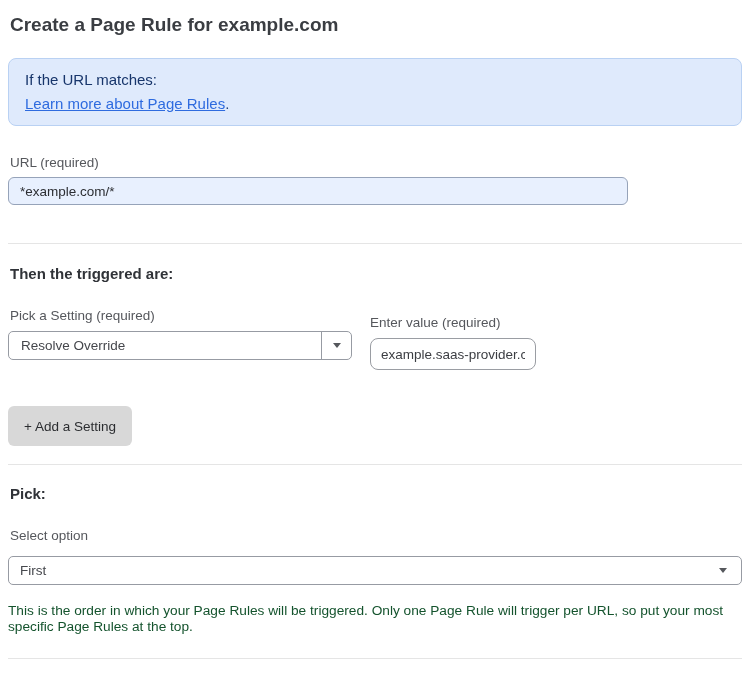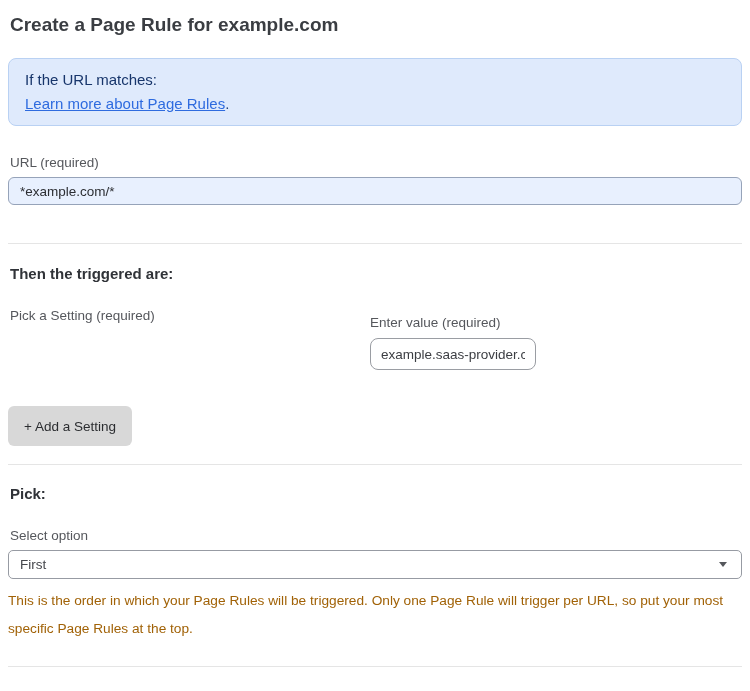--- a/index.html
+++ b/index.html
@@ -39,21 +39,21 @@
   }
   .field-label {
     font-size: 13.5px;
     color: #55575c;
     line-height: 17px;
   }
   .url-label { margin-top: 28px; padding-left: 2px; }
   .url-input {
     margin-top: 6px;
     display: block;
-    width: 734px;
+    width: 620px;
     height: 28px;
     background: #e8f0fe;
     border: 1px solid #96a3b9;
     border-radius: 6px;
     padding: 0 11px;
     font-family: "Liberation Sans", sans-serif;
     font-size: 13.5px;
     color: #2c2e33;
     outline: none;
   }
@@ -134,34 +134,34 @@
     color: #2b2d30;
     border: none;
     border-radius: 6px;
     font-family: "Liberation Sans", sans-serif;
     font-size: 13.5px;
     cursor: pointer;
   }
   .divider-2 { margin-top: 18px; }
   .order-heading { margin-top: 19px; padding-left: 2px; }
   .order-label { margin-top: 24px; padding-left: 2px; }
-  .order-select { margin-top: 6px; width: 734px; gap: 23px; }
+  .order-select { margin-top: 12px; width: 734px; gap: 23px; }
   .order-select .select-value { padding: 0 11px; }
   .order-select .order-caret-wrap {
     padding-right: 14px;
     display: flex; align-items: center;
   }
   .order-select .caret {
     border-left-width: 4px; border-right-width: 4px; border-top-width: 5px;
   }
   .help-text {
-    margin-top: 8px;
+    margin-top: 18px;
     font-size: 13.7px;
-    line-height: 28px;
-    color: #a16207;
+    line-height: 16px;
+    color: #14532d;
     max-width: 734px;
   }
   .divider-3 { margin-top: 23px; }
 </style>
 </head>
 <body>
 
 
 
 <h1 class="page-title">Create a Page Rule for example.com</h1>
@@ -174,20 +174,26 @@
 <div class="field-label url-label">URL (required)</div>
 <input type="text" class="url-input" value="*example.com/*" style="">
 
 <hr class="divider divider-1">
 
 <div class="section-heading settings-heading">Then the triggered are:</div>
 
 <div class="settings-row">
   <div class="col-pick">
     <div class="field-label" style="padding-left:2px;">Pick a Setting (required)</div>
+    <div class="select-box">
+      <span class="select-value">Resolve Override</span>
+      <span class="select-arrow-seg">
+        <span class="caret"></span>
+      </span>
+    </div>
   </div>
   <div class="col-value">
     <div class="field-label">Enter value (required)</div>
     <input type="text" class="value-input" value="example.saas-provider.com" style="">
   </div>
 </div>
 
 <button class="add-setting-btn">+ Add a Setting</button>
 
 <hr class="divider divider-2">

